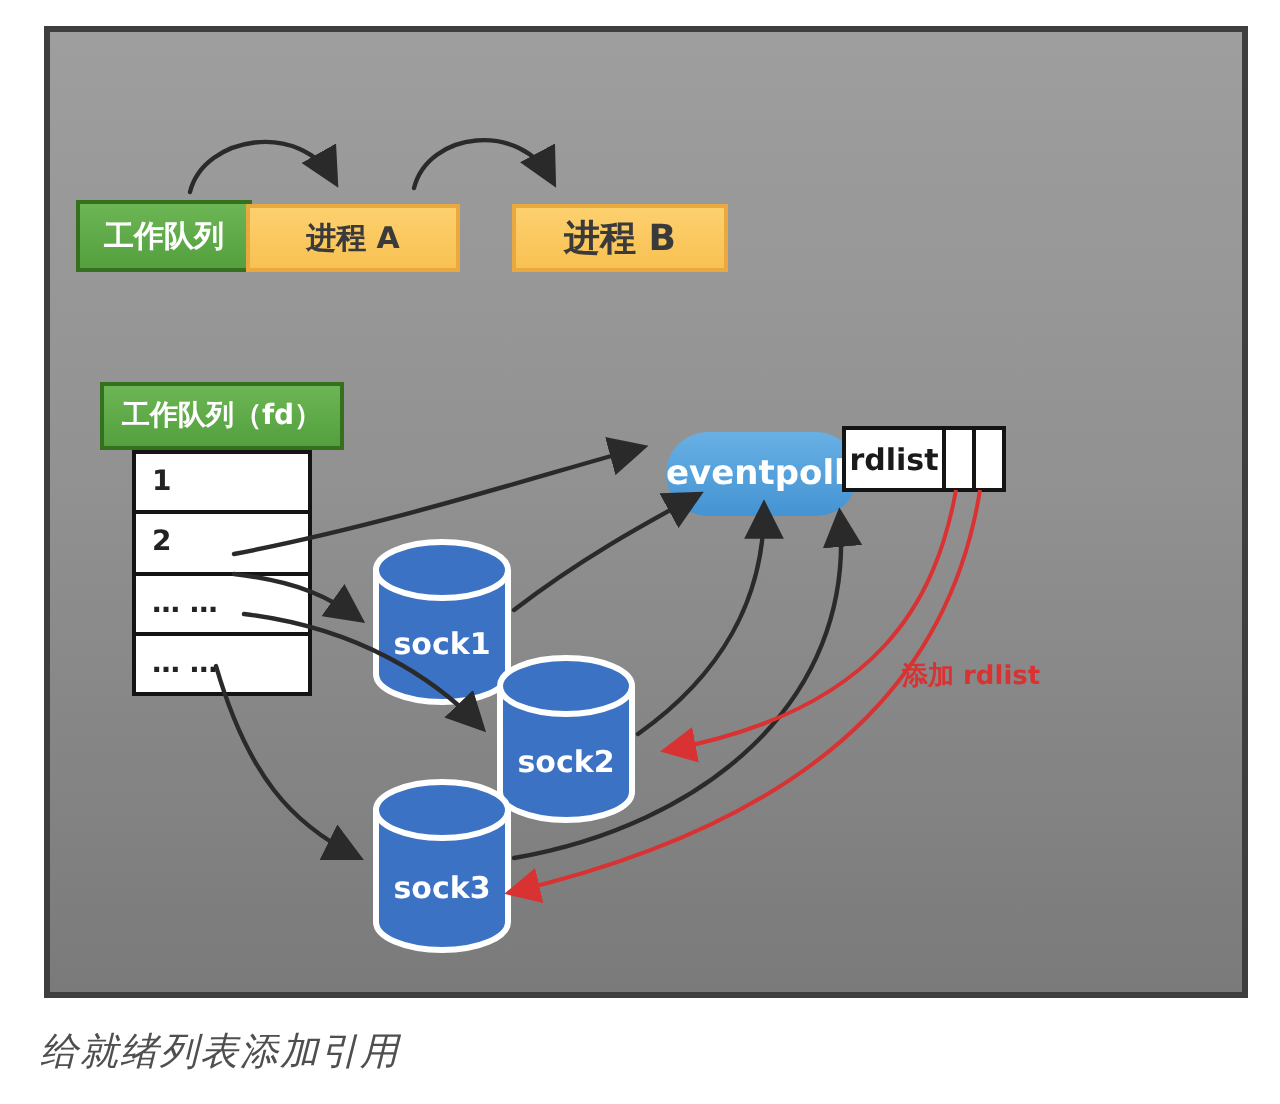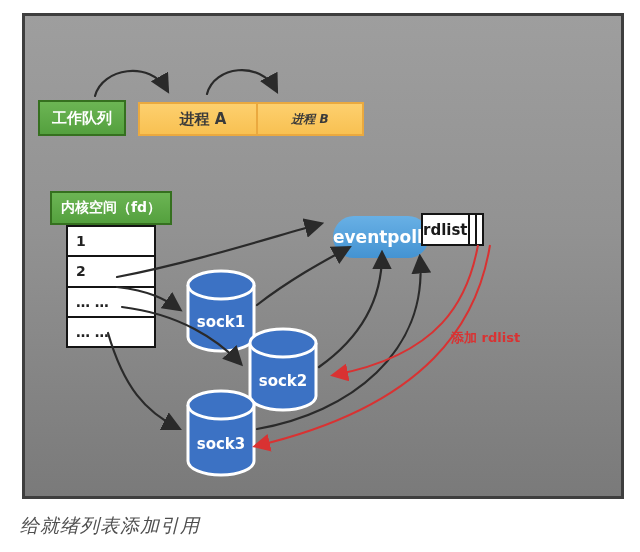--- a/index.html
+++ b/index.html
@@ -19,41 +19,41 @@
   .box{position:absolute;box-sizing:border-box;display:flex;align-items:center;justify-content:center;}
   .green{
     background:linear-gradient(180deg,#6cb554,#54a03e);
     border:2px solid #35701f;color:#ffffff;font-weight:bold;
   }
   .yellow{
     background:linear-gradient(180deg,#fdd06e,#f8c152);
     border:2px solid #eaa93f;color:#3a3a3a;font-weight:bold;
   }
   .wq{left:13px;top:84px;width:88px;height:36px;font-size:15px;}
-  .proc-a{left:113px;top:86px;width:130px;height:34px;font-size:15px;}
-  .proc-b{left:231px;top:86px;width:108px;height:34px;font-size:12px;font-style:italic;}
+  .proc-a{left:98px;top:86px;width:107px;height:34px;font-size:15px;}
+  .proc-b{left:231px;top:86px;width:108px;height:34px;font-size:18px;}
   .fd-header{left:25px;top:175px;width:122px;height:34px;font-size:14px;}
   .fd-table{
     position:absolute;left:41px;top:209px;width:90px;height:123px;box-sizing:border-box;
     background:#ffffff;border:2px solid #141414;display:flex;flex-direction:column;
   }
   .fd-row{
     flex:1;display:flex;align-items:center;padding-left:8px;
     font-size:14px;font-weight:600;color:#222;border-bottom:2px solid #141414;
     overflow:hidden;white-space:nowrap;
   }
   .fd-row:last-child{border-bottom:none;}
   .pill{
     position:absolute;left:308px;top:200px;width:96px;height:42px;border-radius:21px;
     background:linear-gradient(180deg,#68b0e5,#4493d2);
     display:flex;align-items:center;justify-content:flex-start;
     color:#ffffff;font-size:17px;font-weight:600;z-index:1;
   }
   .rdlist-box{
-    position:absolute;left:396px;top:197px;width:63px;height:33px;box-sizing:border-box;
+    position:absolute;left:396px;top:197px;width:82px;height:33px;box-sizing:border-box;
     background:#ffffff;border:2px solid #141414;display:flex;z-index:2;
   }
   .rd-main{
     width:48px;display:flex;align-items:center;justify-content:center;
     font-size:15px;font-weight:600;color:#1a1a1a;
   }
   .rd-cell{width:13px;border-left:2px solid #141414;}
   .overlay{position:absolute;left:0;top:0;width:640px;height:552px;z-index:3;pointer-events:none;}
   .caption{
     position:absolute;left:20px;top:513px;font-size:19px;font-style:italic;
@@ -78,21 +78,21 @@
 
     <div class="box yellow proc-a">
       <span>进程 A</span>
     </div>
 
     <div class="box yellow proc-b">
       <span>进程 B</span>
     </div>
 
     <div class="box green fd-header">
-      <span>内核空间（fd）</span>
+      <span>工作队列（fd）</span>
     </div>
 
     <div class="fd-table">
       <div class="fd-row">1</div>
       <div class="fd-row">2</div>
       <div class="fd-row">… …</div>
       <div class="fd-row">… …</div>
     </div>
 
     <div class="pill">

